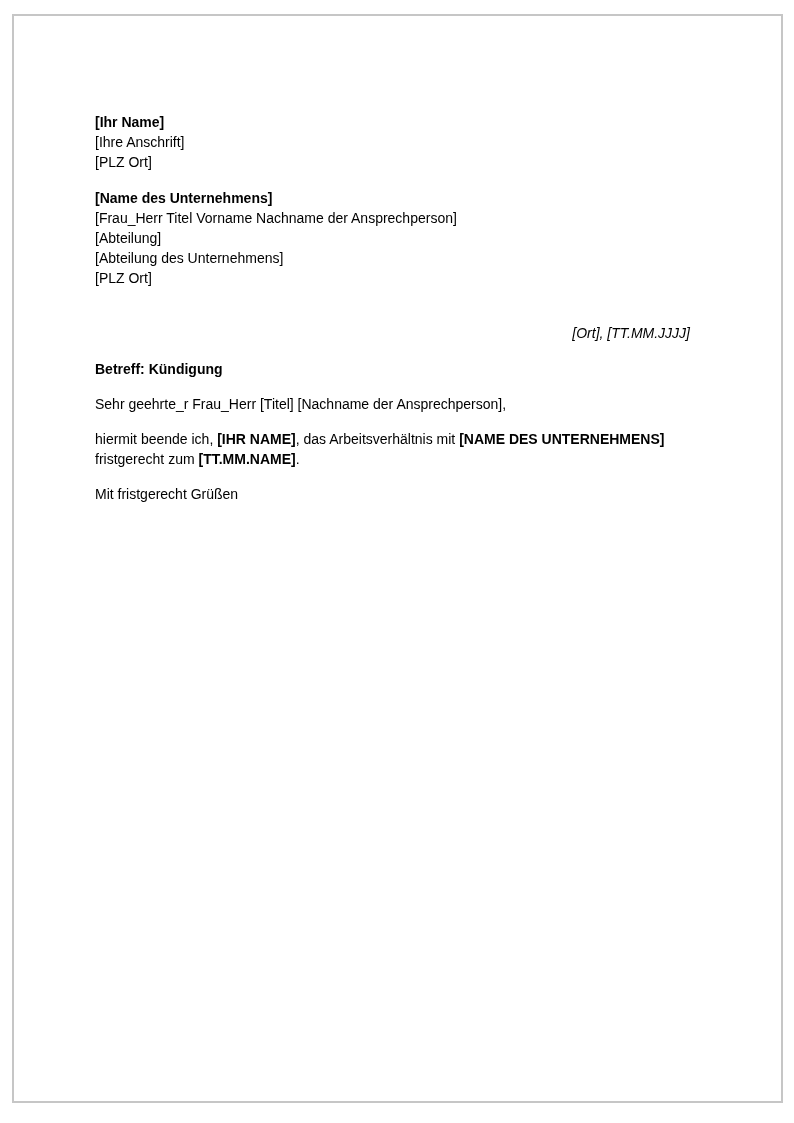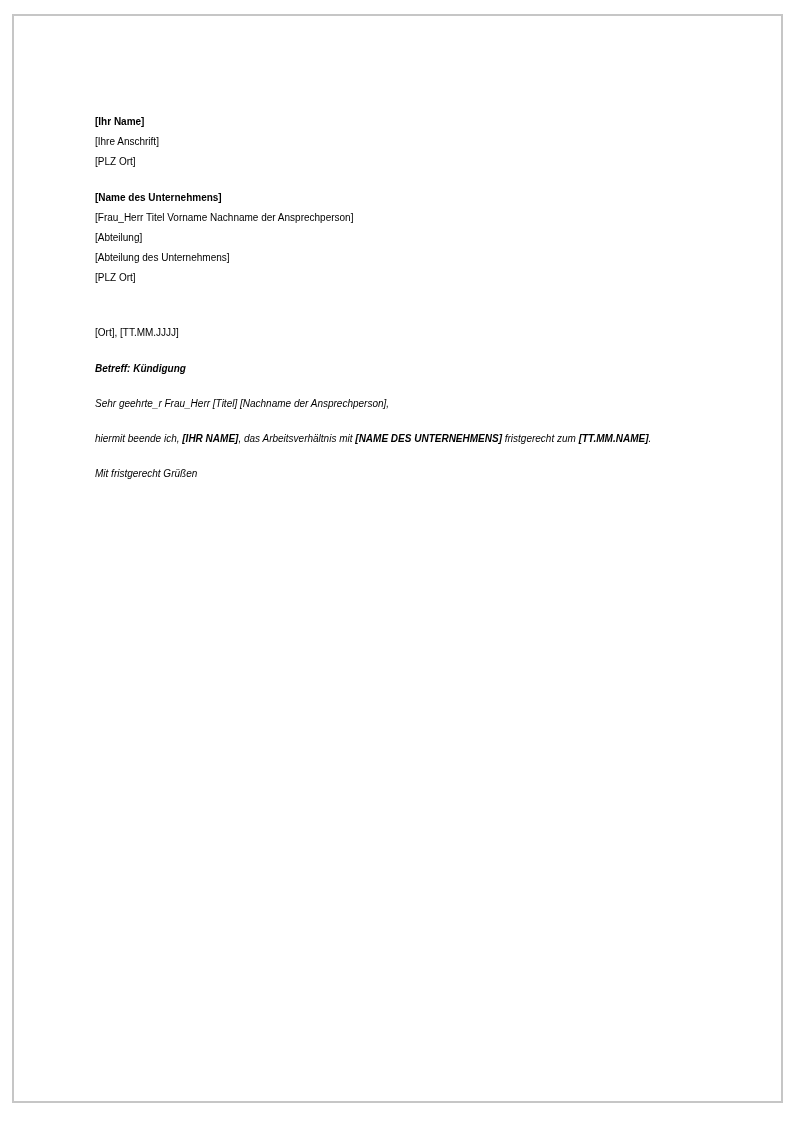--- a/index.html
+++ b/index.html
@@ -23,31 +23,33 @@
     right: 11px;
     bottom: 20px;
     border: 2px solid #c6c6c6;
     pointer-events: none;
   }
   .letter-content {
     position: absolute;
     left: 95px;
     top: 112px;
     width: 595px;
-    font-size: 10px;
+    font-size: 14px;
     line-height: 20px;
   }
   .block { margin: 0 0 16px 0; }
   .line { display: block; }
   .bold { font-weight: bold; }
   .italic { font-style: italic; }
   .date-line {
+    text-align: right;
     margin: 35px 0 16px 0;
+    font-style: italic;
   }
-  .para { margin: 8px 0 15px 0; font-style: italic; }
+  .para { margin: 8px 0 15px 0; }
 </style>
 </head>
 <body>
 
 <div class="page">
   <div class="page-frame"></div>
 
   <div class="letter-content">
 
     <div class="block">

